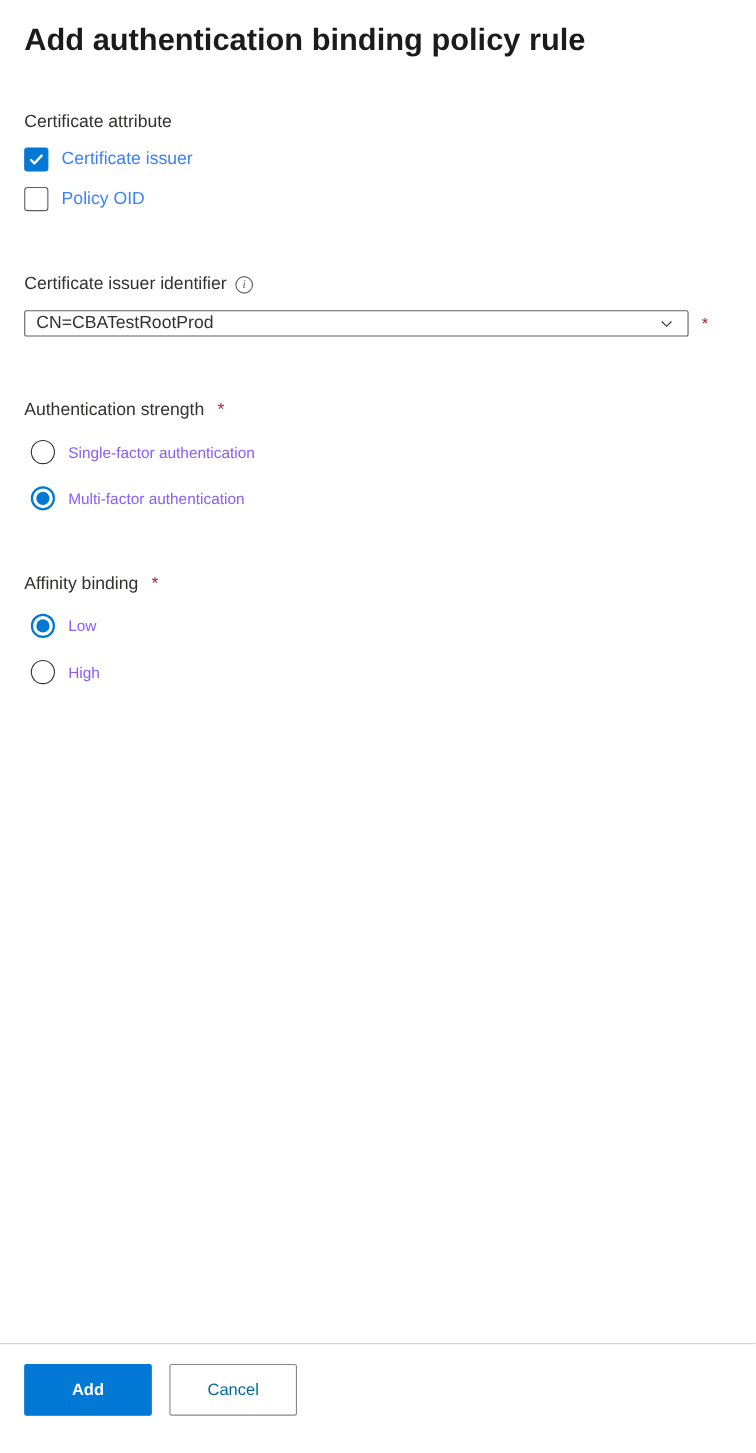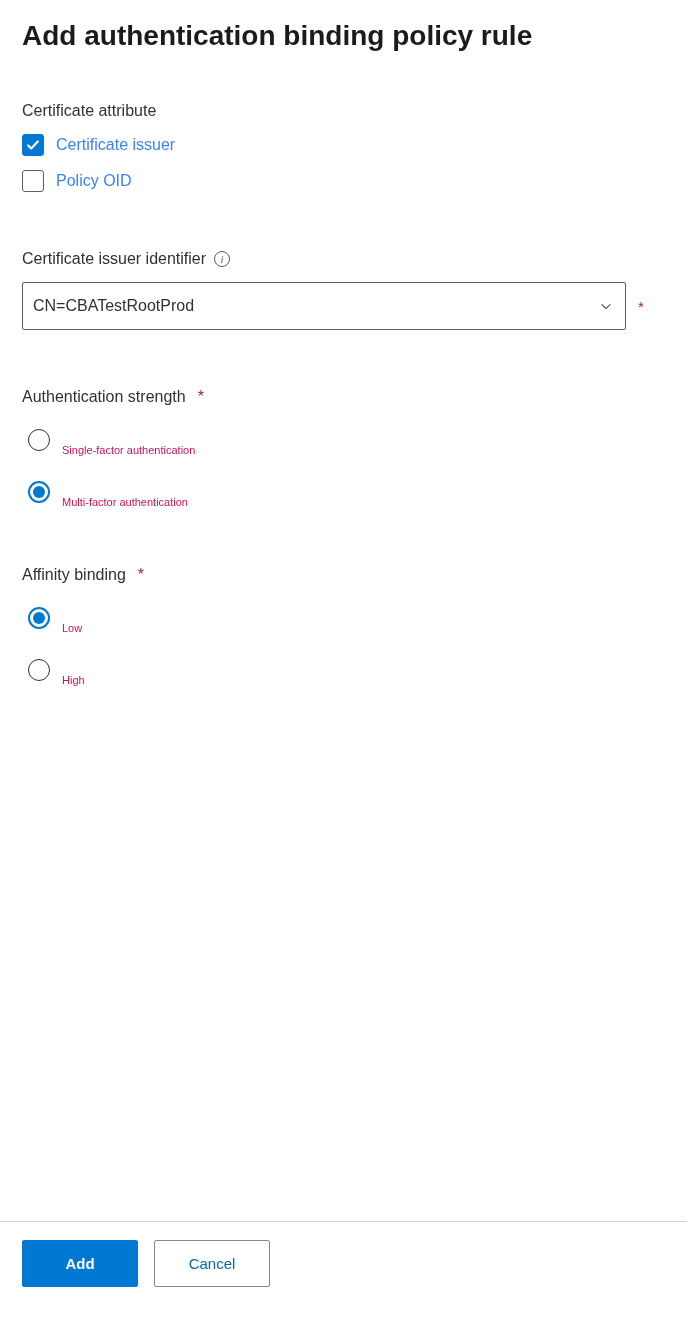--- a/index.html
+++ b/index.html
@@ -88,21 +88,21 @@
     }
     .select-row {
       display: flex;
       align-items: center;
       gap: 8px;
       margin-top: 10px;
     }
     .select {
       flex: 1;
       max-width: 604px;
-      height: 48px;
+      height: 24px;
       border: 1px solid #605e5c;
       border-radius: 2px;
       padding: 0 36px 0 10px;
       display: flex;
       align-items: center;
       position: relative;
       cursor: pointer;
       background: #fff;
       font-size: 16px;
     }
@@ -135,23 +135,22 @@
       border: 2px solid #0078d4;
     }
     .radio.selected::after {
       content: "";
       width: 12px;
       height: 12px;
       background: #0078d4;
       border-radius: 50%;
     }
     .radio-label {
-      font-size: 11px;
-      color: #be185d;
-      margin-top: 20px;
+      font-size: 14px;
+      color: #8b5cf6;
     }
     .footer {
       border-top: 1px solid #d2d0ce;
       padding: 18px 22px 34px 22px;
       display: flex;
       gap: 16px;
     }
     .btn {
       height: 47px;
       min-width: 116px;

